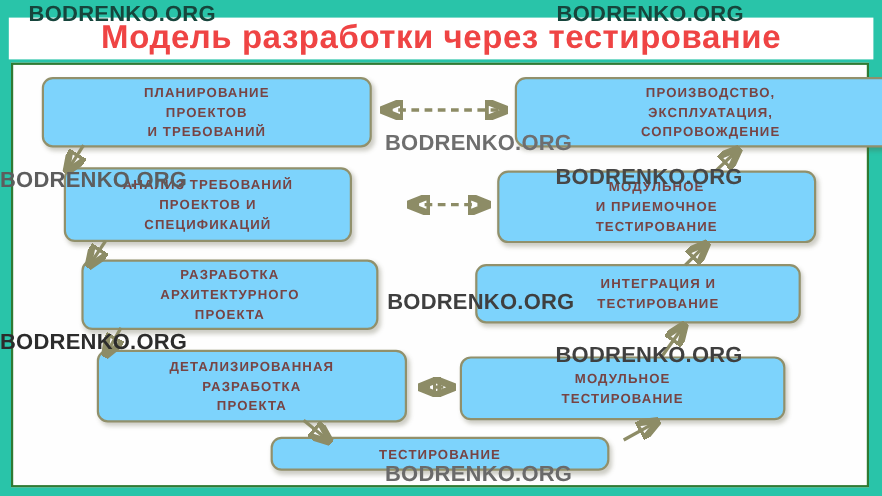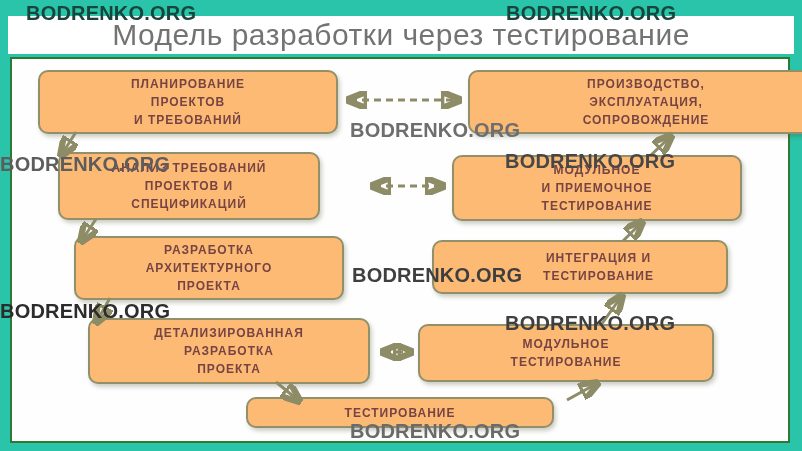--- a/index.html
+++ b/index.html
@@ -7,29 +7,29 @@
     position:relative;width:802px;height:451px;overflow:hidden;
     background:#29c4a9;
     font-family:"Liberation Sans", sans-serif;
   }
   .title-strip{
     position:absolute;left:8px;top:16px;width:786px;height:38px;
     background:#ffffff;display:flex;align-items:center;justify-content:center;
     z-index:1;
   }
   .title-strip h1{
-    margin:0;font-size:30px;font-weight:normal;color:#737373;letter-spacing:0.5px;
+    margin:0;font-size:30px;font-weight:bold;color:#ef4444;letter-spacing:0.5px;
     white-space:nowrap;
   }
   .panel{
     position:absolute;left:10px;top:57px;width:780px;height:386px;
     background:#fefefe;border:2px solid #2f7a33;box-sizing:border-box;z-index:1;
   }
   .box{
-    position:absolute;background:#fdba74;border:2px solid #91906b;border-radius:10px;
+    position:absolute;background:#7dd3fc;border:2px solid #91906b;border-radius:10px;
     box-shadow:2px 3px 4px rgba(80,80,50,0.28);
     display:flex;align-items:center;justify-content:center;
     color:#774444;font-weight:bold;font-size:12px;line-height:1.5;
     letter-spacing:1px;text-align:center;box-sizing:border-box;z-index:2;
   }
   .box span{white-space:pre-line;}
   .b-l1{left:38px;top:70px;width:300px;height:64px;}
   .b-r1{left:468px;top:70px;width:356px;height:64px;}
   .b-l2{left:58px;top:152px;width:262px;height:68px;}
   .b-r2{left:452px;top:155px;width:290px;height:66px;}

